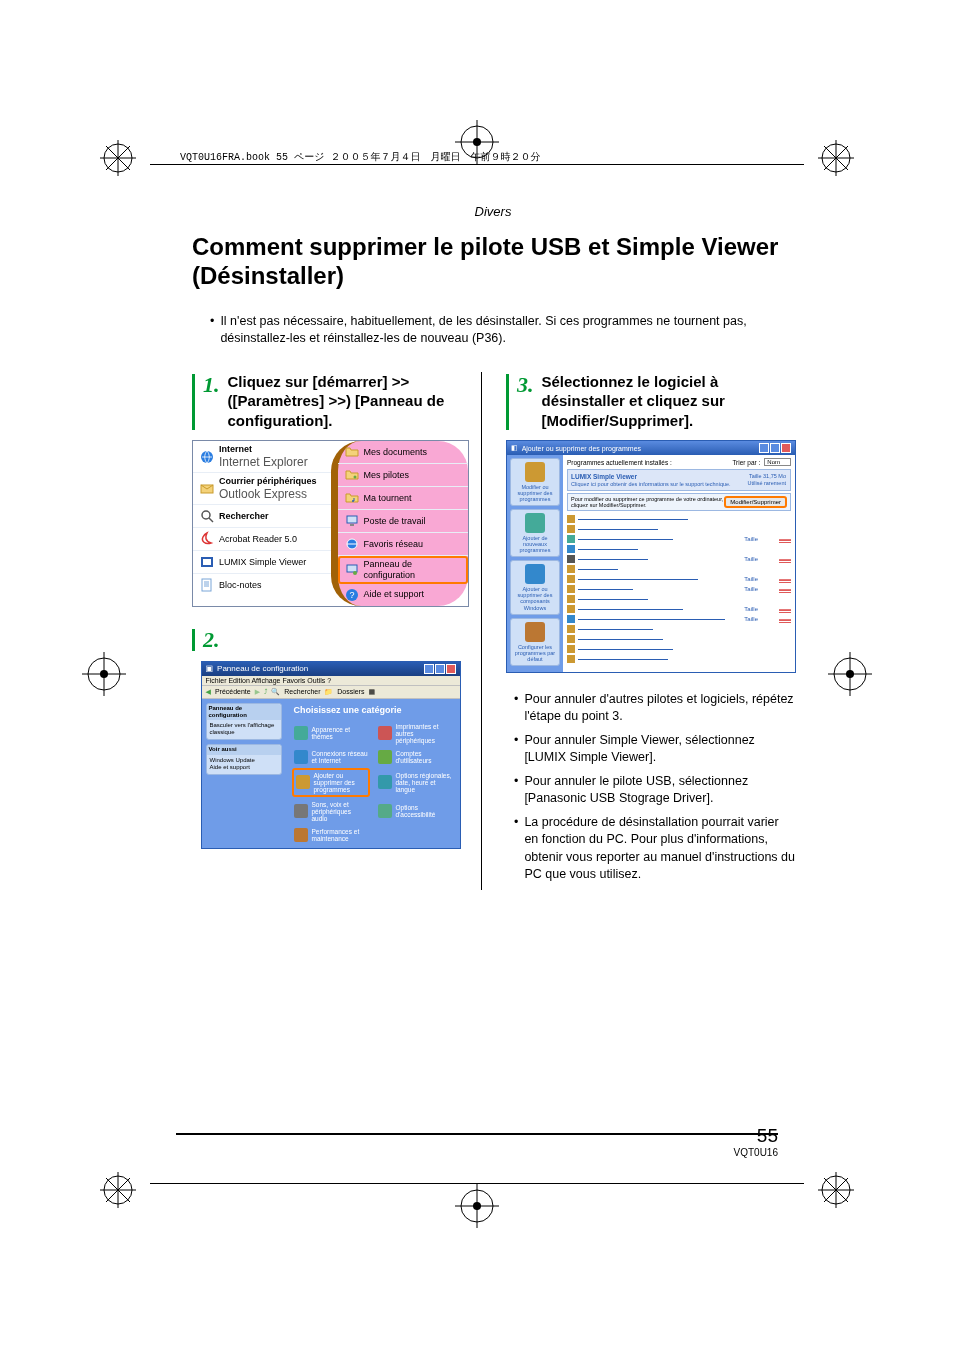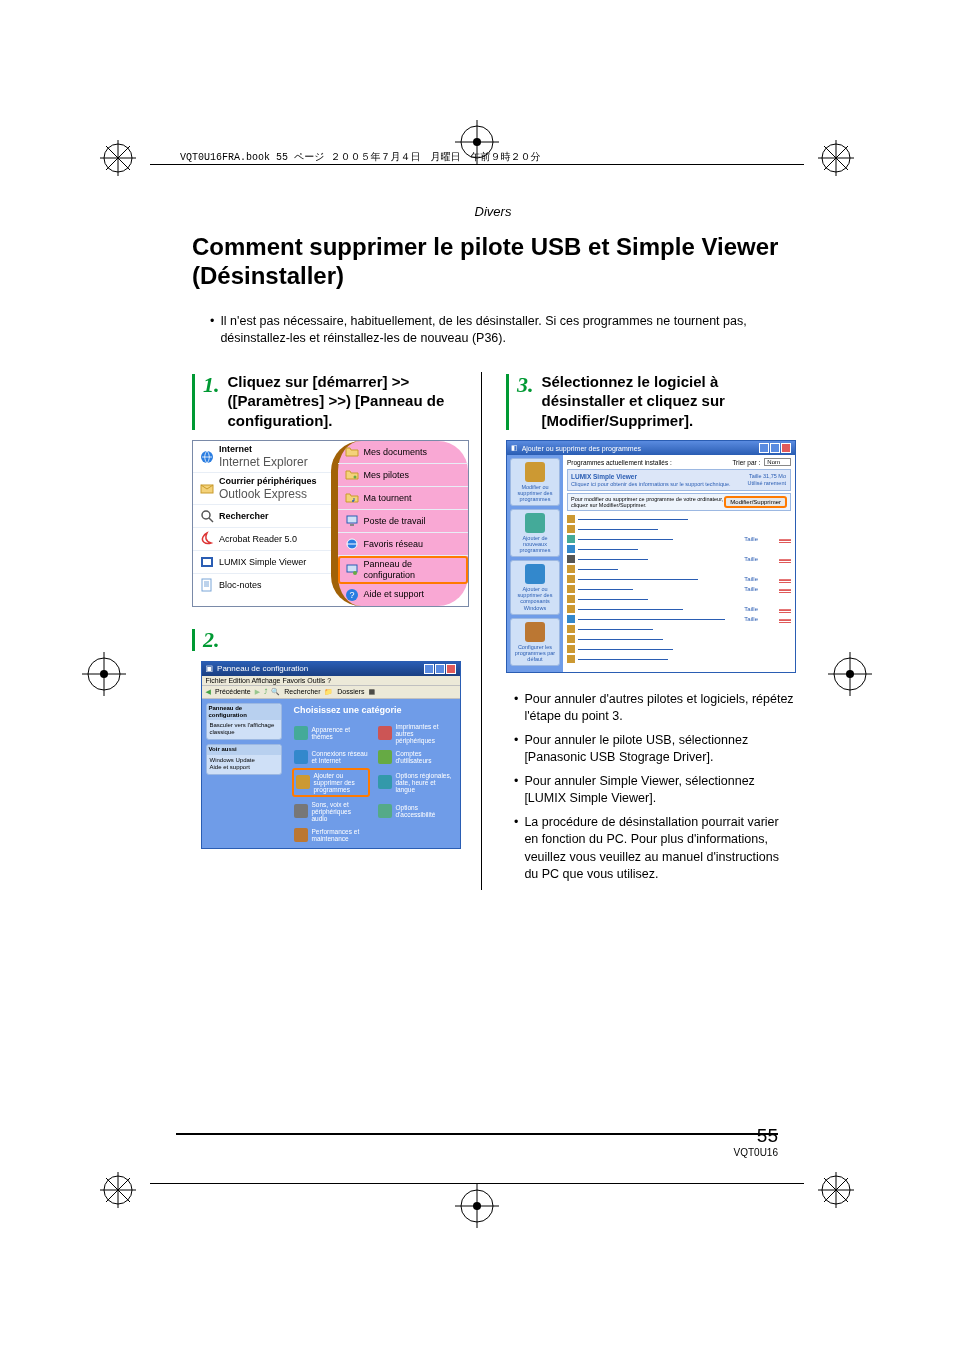--- a/index.html
+++ b/index.html
@@ -576,27 +576,27 @@
               </div>
             </div>
           </div>
         </div>
 
         <ul class="bullets" style="margin-top:12px">
           <li>
               <span>Pour annuler d'autres pilotes et logiciels, répétez l'étape du point 3.</span>
             </li>
           <li>
+              <span>Pour annuler Simple Viewer, sélectionnez [LUMIX Simple Viewer].</span>
+            </li>
+          <li>
               <span>Pour annuler le pilote USB, sélectionnez [Panasonic USB Stograge Driver].</span>
             </li>
           <li>
-              <span>Pour annuler Simple Viewer, sélectionnez [LUMIX Simple Viewer].</span>
-            </li>
-          <li>
-              <span>La procédure de désinstallation pourrait varier en fonction du PC. Pour plus d'informations, veuillez vous veuillez au manuel d'instructions du PC que vous utilisez.</span>
+              <span>La procédure de désinstallation pourrait varier en fonction du PC. Pour plus d'informations, obtenir vous reporter au manuel d'instructions du PC que vous utilisez.</span>
             </li>
         </ul>
       </div>
     </div>
   </div>
 
   <div class="bottom-rule"></div>
   <div class="page-num">
     <div class="n">55</div>
     <div class="code">VQT0U16</div>

